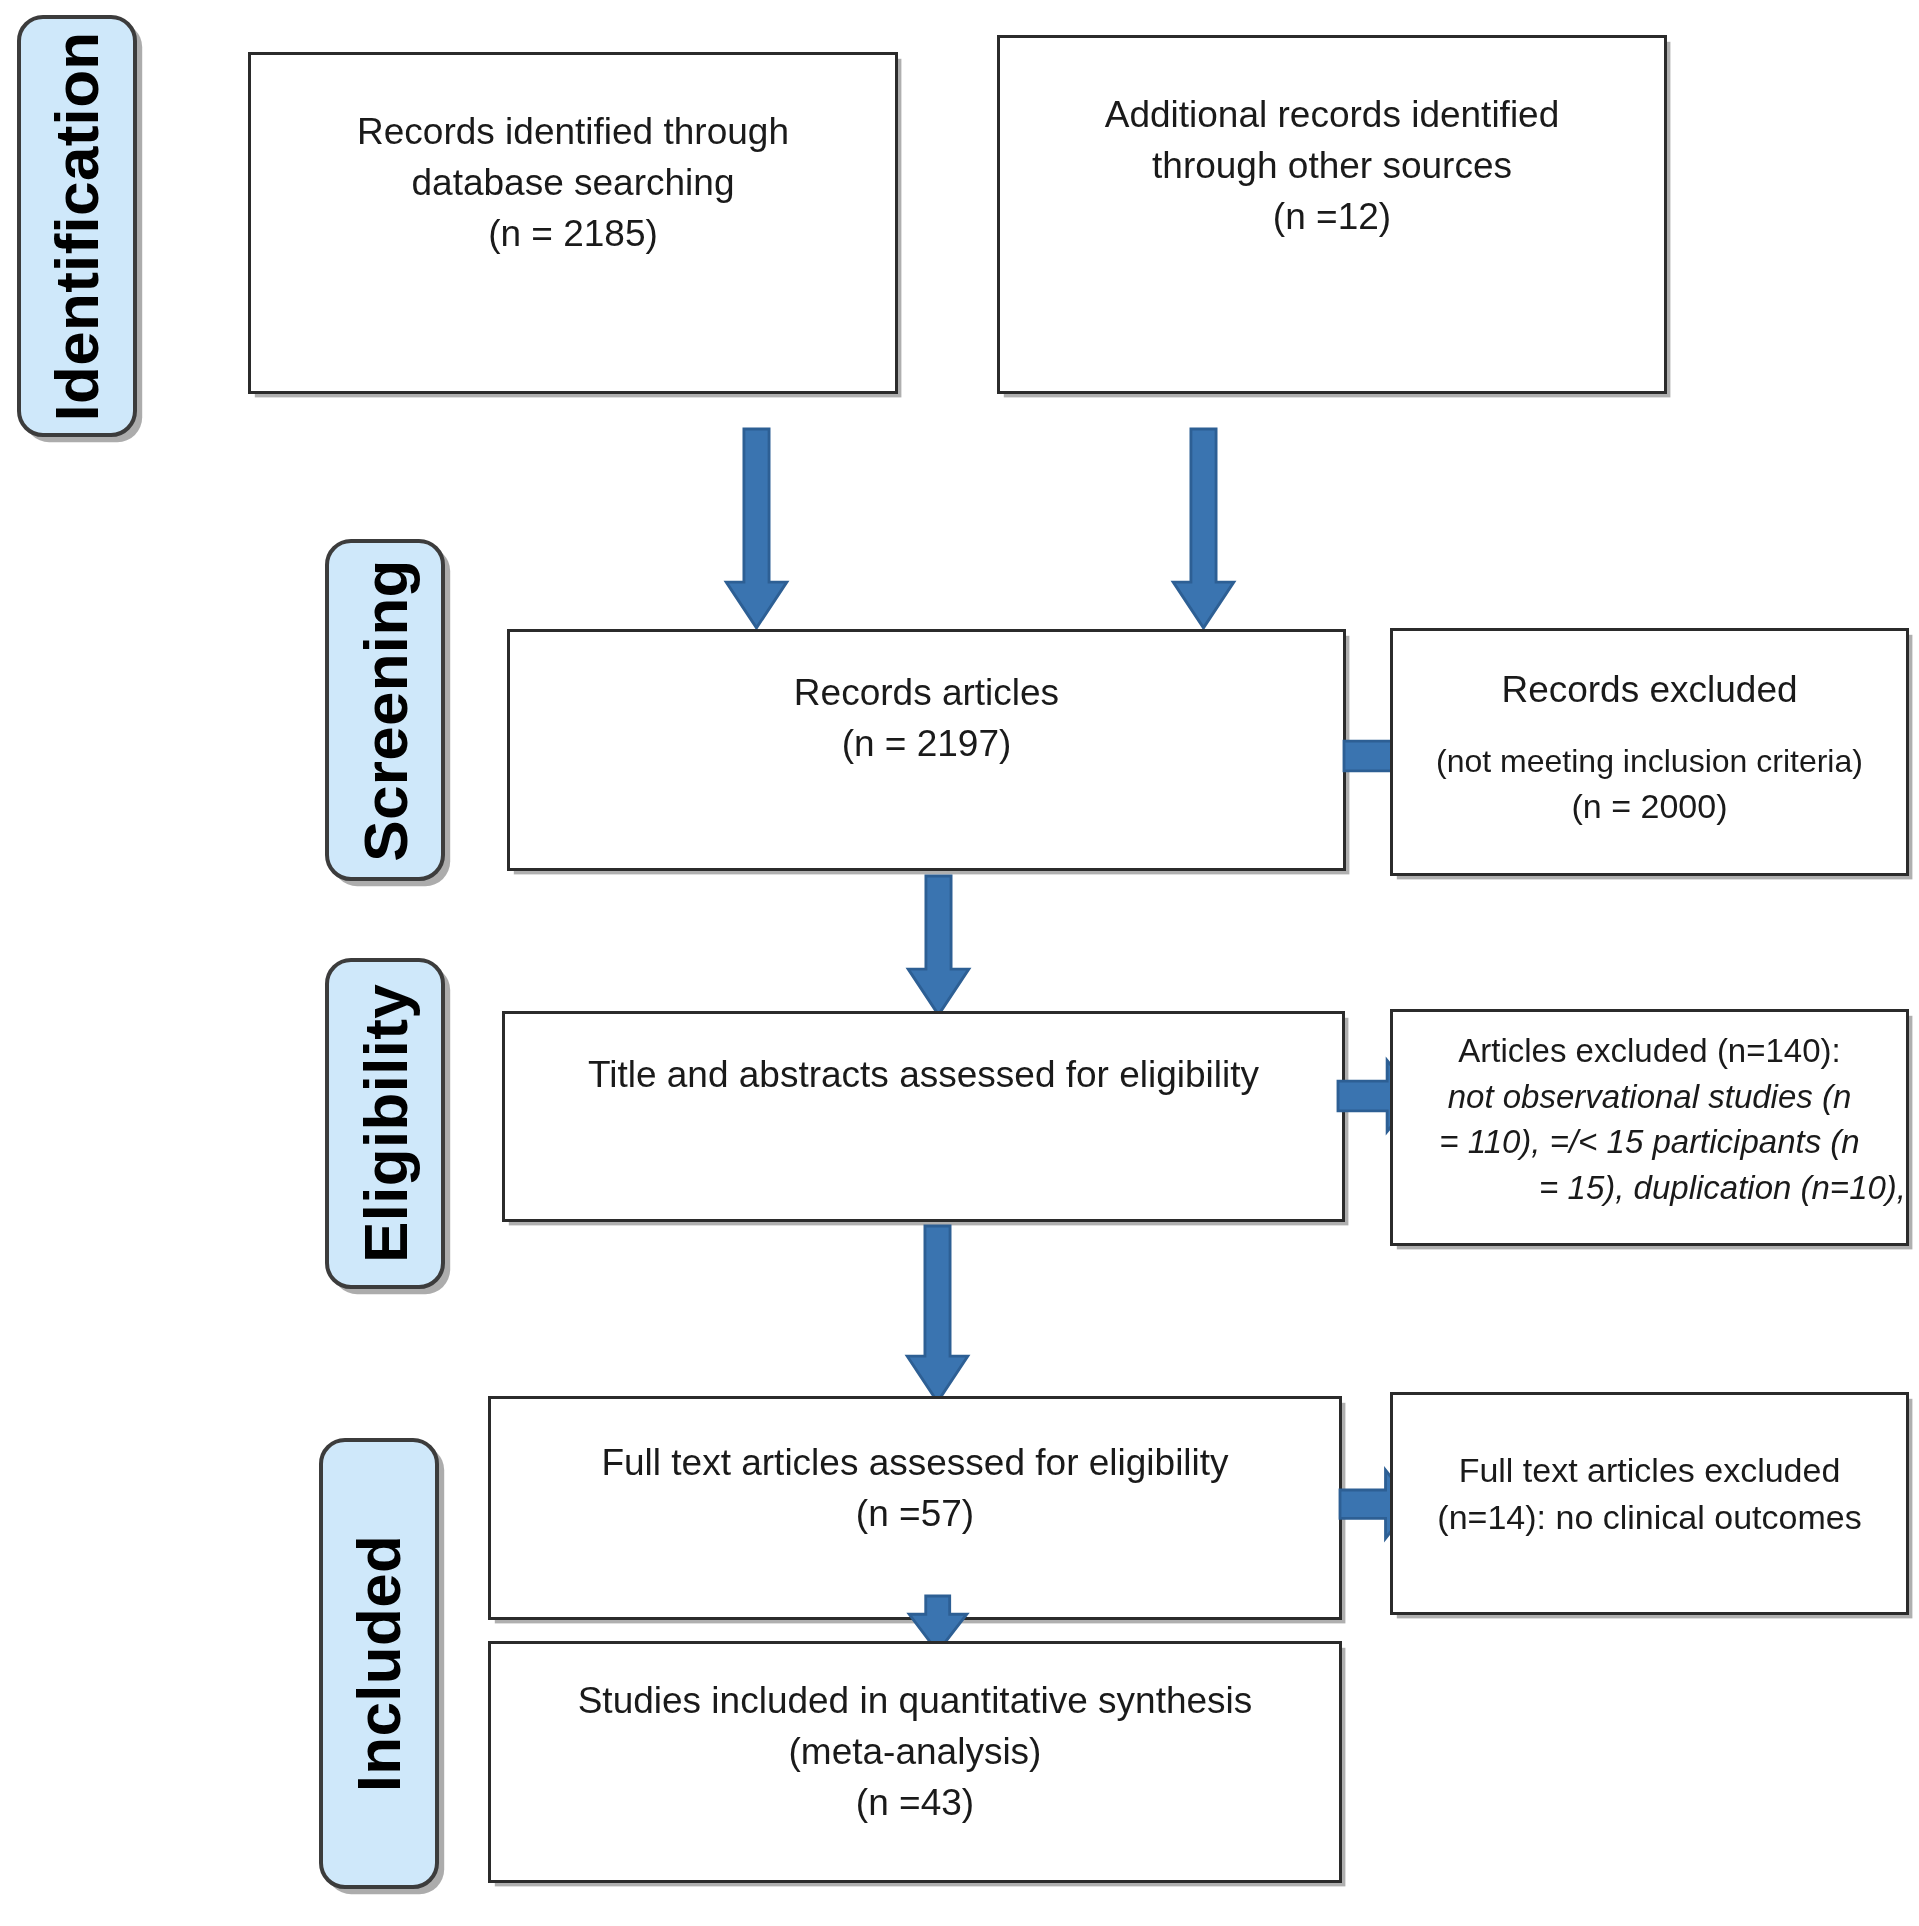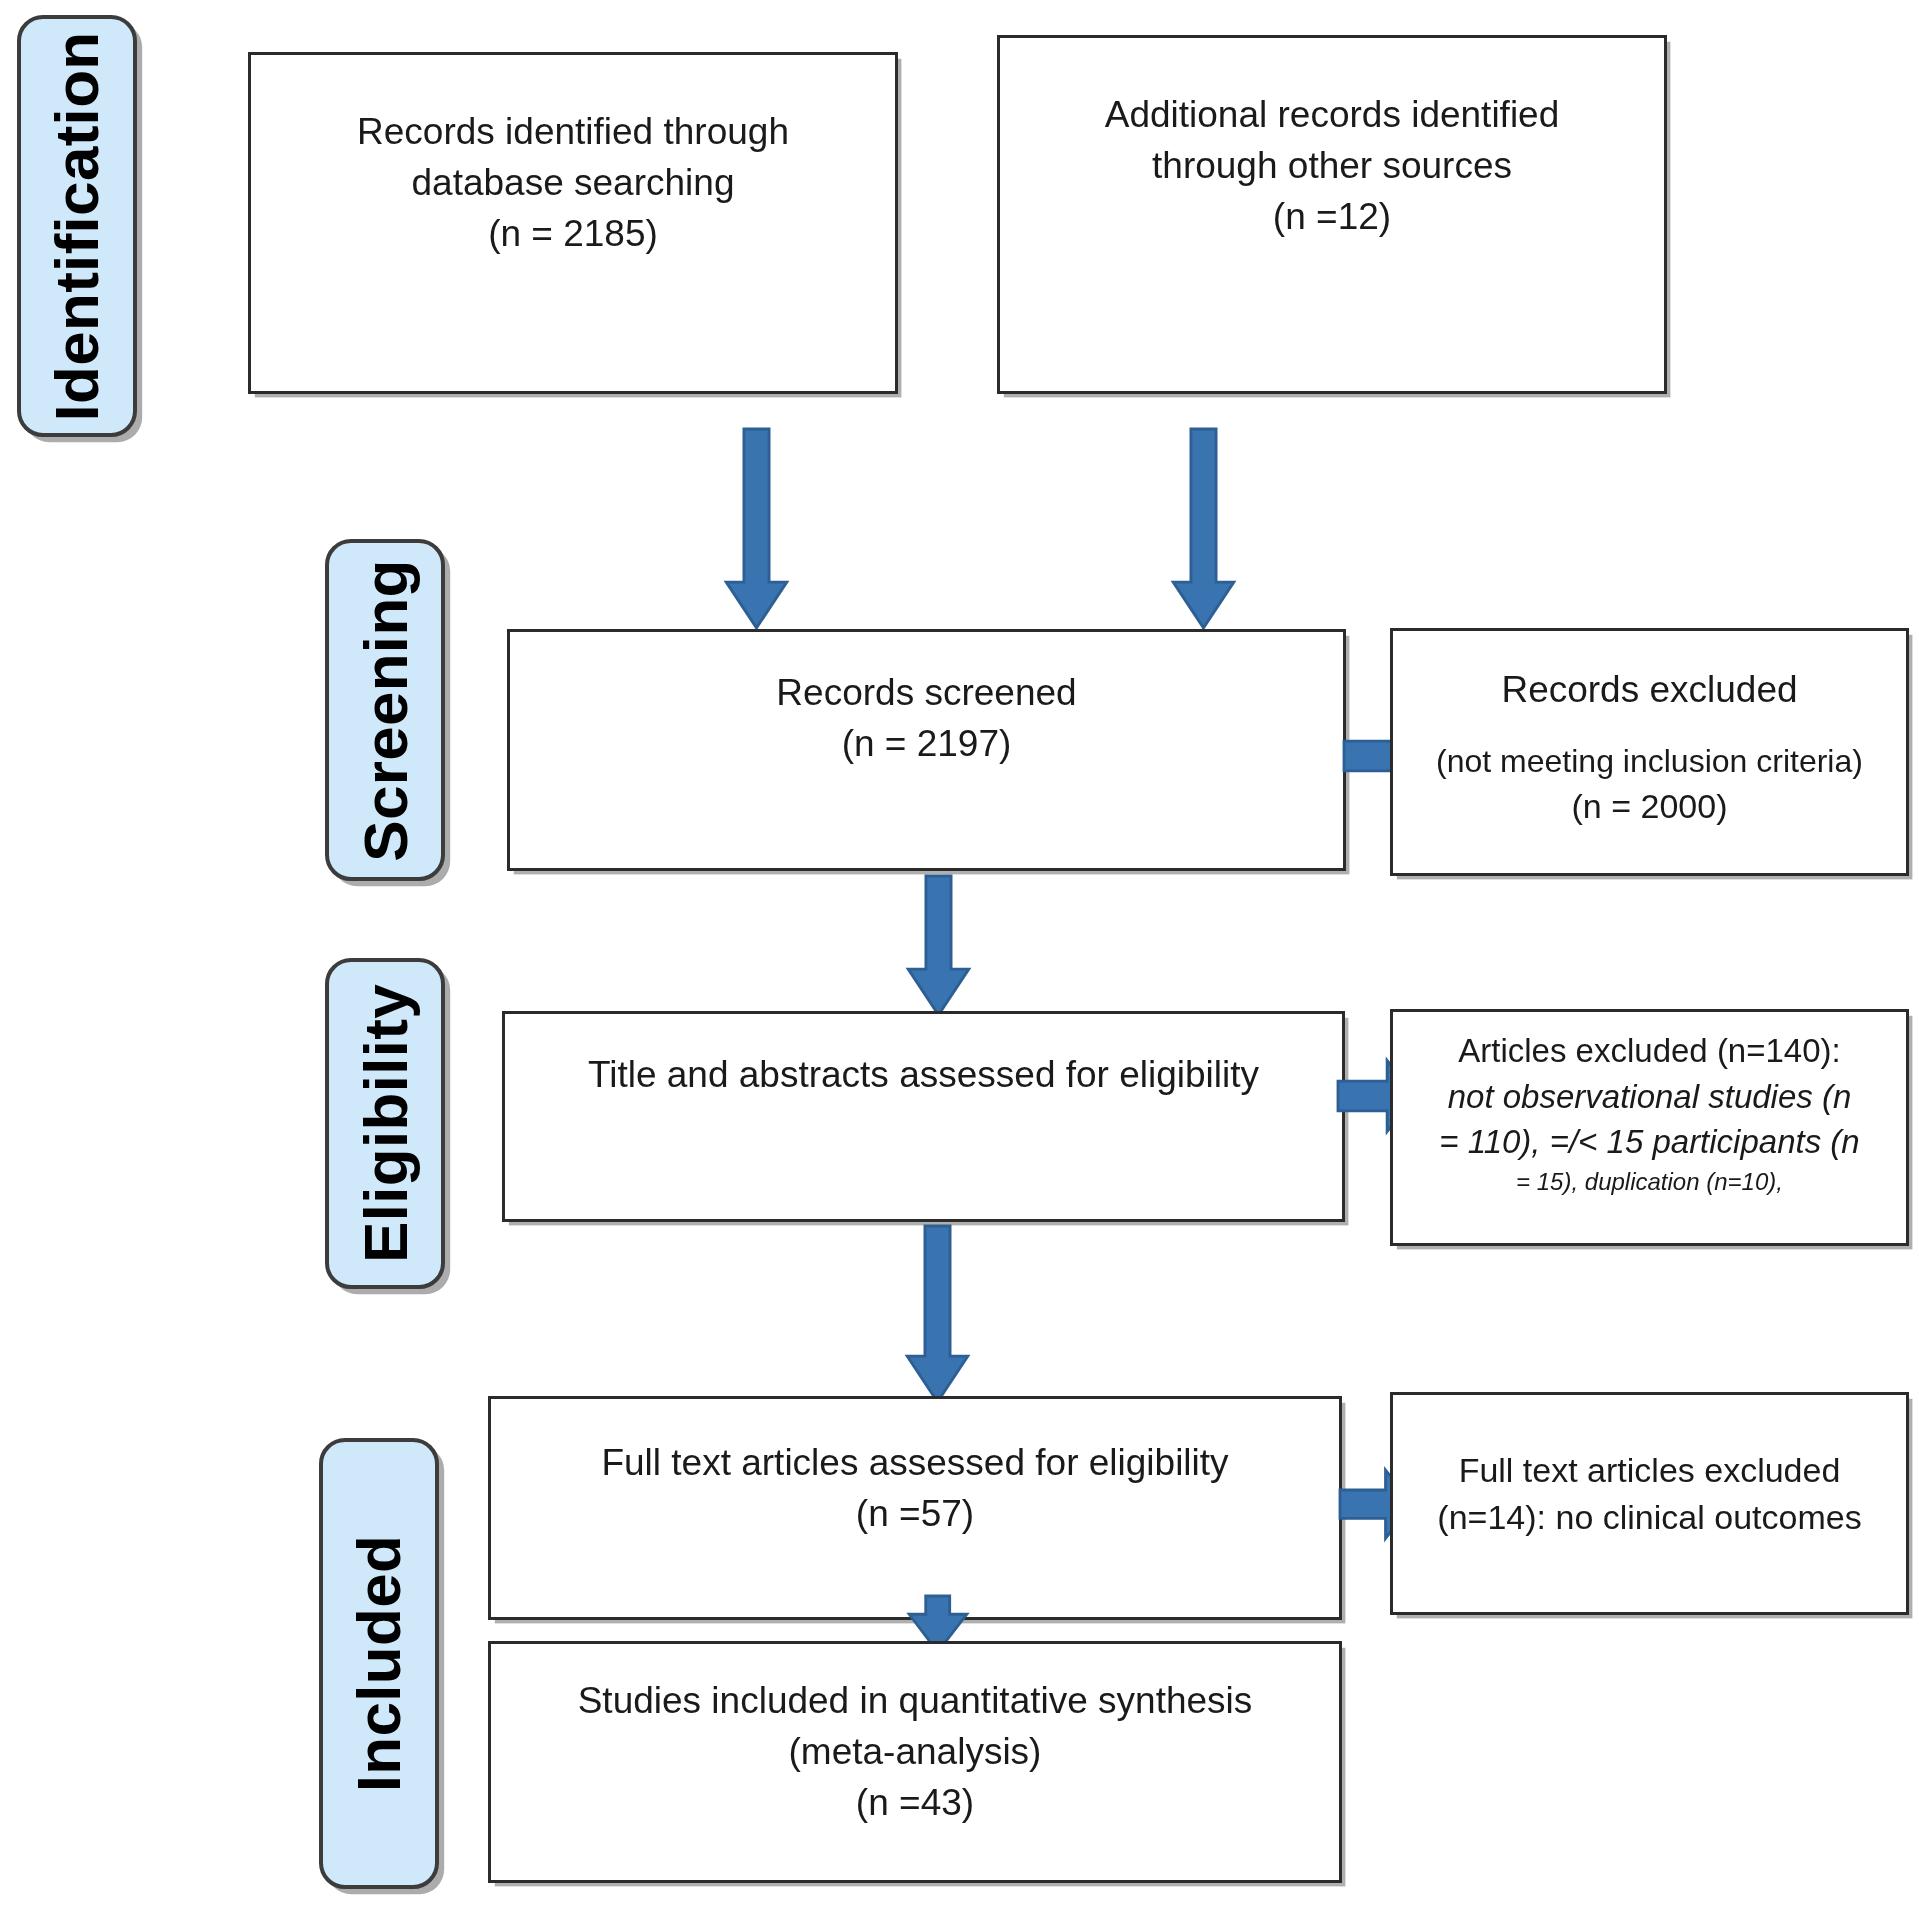--- a/index.html
+++ b/index.html
@@ -108,21 +108,21 @@
     </svg>
   </div>
 
   <div class="arrow" style="left:1172px; top:429px; width:63px; height:200px;">
     <svg width="63" height="200" viewBox="0 0 110 350">
       <polygon points="33,0 77,0 77,268 108,268 55,348 2,268 33,268" fill="#3a74b0" stroke="#2d5f94" stroke-width="5"></polygon>
     </svg>
   </div>
 
   <div class="flow-box" style="left:507px; top:629px; width:839px; height:242px; padding-top:35px;">
-    <span class="bx-line" style="font-size:37px;">Records screened</span>
+    <span class="bx-line" style="font-size:37px;">Records articles</span>
     <span class="bx-line" style="font-size:37px;">(n = 2197)</span>
   </div>
 
   <div class="arrow" style="left:1344px; top:713px; width:80px; height:86px;">
     <svg width="80" height="86" viewBox="0 0 140 150">
       <polygon points="0,49 86,49 86,13 137,75 86,137 86,101 0,101" fill="#3a74b0" stroke="#2d5f94" stroke-width="5"></polygon>
     </svg>
   </div>
 
   <div class="flow-box" style="left:1390px; top:628px; width:519px; height:248px; padding-top:33px;">
@@ -144,21 +144,21 @@
   <div class="arrow" style="left:1338px; top:1053px; width:80px; height:86px;">
     <svg width="80" height="86" viewBox="0 0 140 150">
       <polygon points="0,49 86,49 86,13 137,75 86,137 86,101 0,101" fill="#3a74b0" stroke="#2d5f94" stroke-width="5"></polygon>
     </svg>
   </div>
 
   <div class="flow-box" style="left:1390px; top:1009px; width:519px; height:237px; padding-top:16px;">
     <span class="bx-line" style="font-size:33px;">Articles excluded (n=140):</span>
     <span class="bx-line italic" style="font-size:33px;">not observational studies (n</span>
     <span class="bx-line italic" style="font-size:33px;">= 110), =/&lt; 15 participants (n</span>
-    <span class="bx-line italic" style="font-size:24px;">= 15), duplication (n=10),</span>
+    <span class="bx-line italic" style="font-size:33px;text-align:right;">= 15), duplication (n=10),</span>
   </div>
 
   <div class="arrow" style="left:906px; top:1226px; width:63px; height:177px;">
     <svg width="63" height="177" viewBox="0 0 110 310">
       <polygon points="33,0 77,0 77,228 108,228 55,308 2,228 33,228" fill="#3a74b0" stroke="#2d5f94" stroke-width="5"></polygon>
     </svg>
   </div>
 
   <div class="flow-box" style="left:488px; top:1396px; width:854px; height:224px; padding-top:38px;">
     <span class="bx-line" style="font-size:37px;">Full text articles assessed for eligibility</span>

